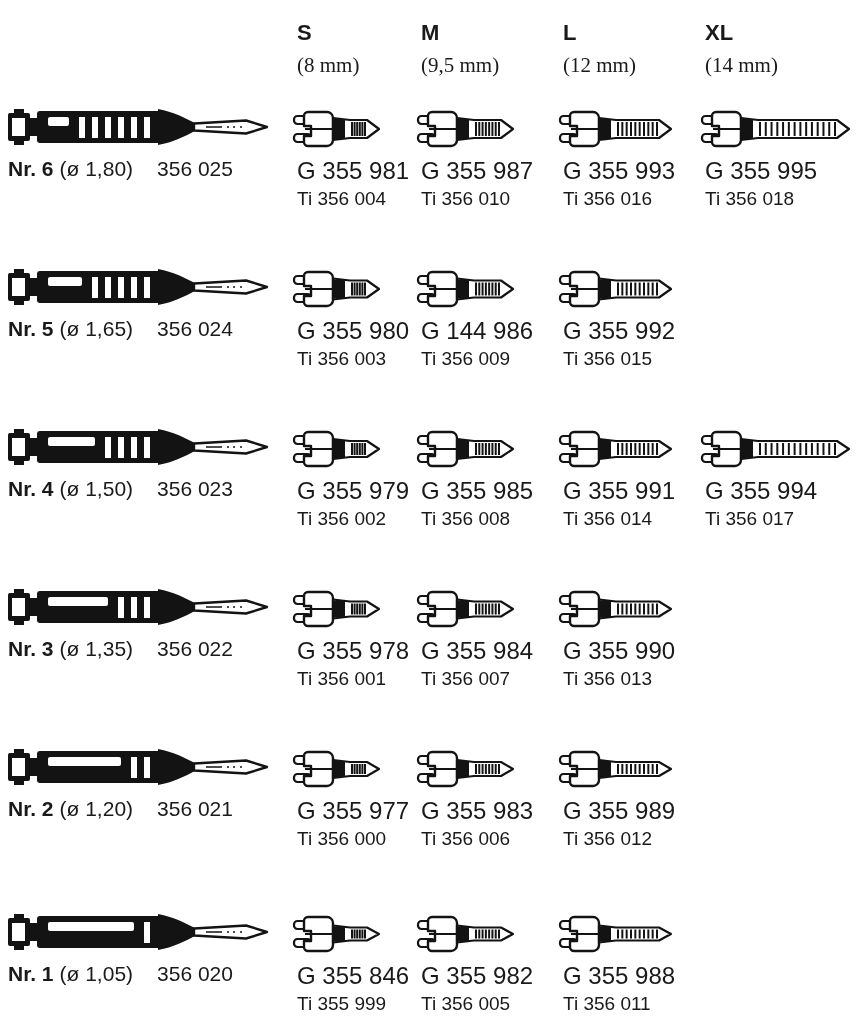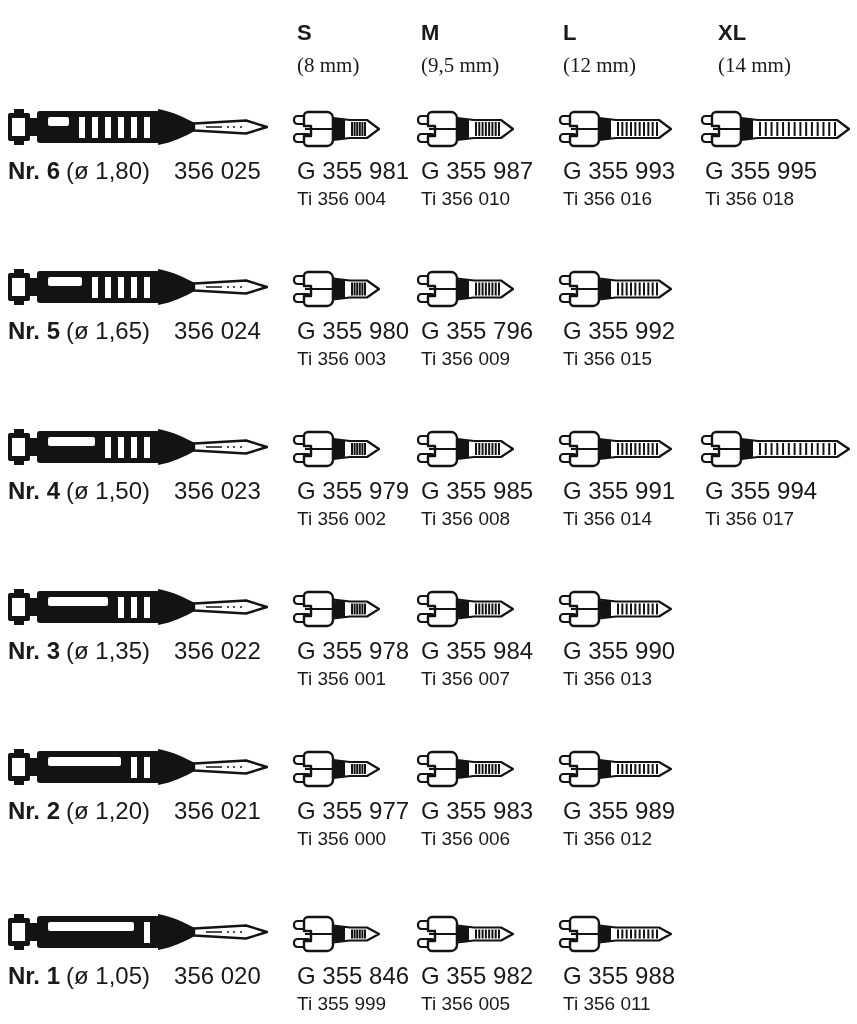--- a/index.html
+++ b/index.html
@@ -5,21 +5,21 @@
   html,body{margin:0;padding:0;background:#fff;}
   #canvas{
     position:relative;width:857px;height:1024px;background:#ffffff;
     font-family:"Liberation Sans",sans-serif;color:#1a1a1a;overflow:hidden;
   }
   .hcell{position:absolute;top:20px;}
   .hlabel{display:block;font-weight:700;font-size:22px;line-height:26px;}
   .hsize{display:block;margin-top:6px;font-size:21px;line-height:26px;font-family:Liberation Serif, serif;}
   .row{position:absolute;left:0;width:857px;height:152px;}
   .drill{position:absolute;left:6px;top:2px;width:268px;height:50px;}
-  .leftlabel{position:absolute;left:8px;top:57px;font-size:24px;white-space:nowrap;}
+  .leftlabel{position:absolute;left:8px;top:57px;font-size:21px;white-space:nowrap;}
   .b{font-weight:700;}
   .dia{margin-left:6px;}
   .ref{margin-left:24px;}
   .cell{position:absolute;top:0;height:152px;}
   .cicon{position:absolute;left:-5px;top:6px;}
   .gline{position:absolute;left:0;top:57px;font-size:24px;white-space:nowrap;}
   .tiline{position:absolute;left:0;top:88px;font-size:19px;white-space:nowrap;}
   svg{display:block;}
 </style>
 </head>
@@ -32,21 +32,21 @@
     <span class="hsize">(8 mm)</span>
   </div>
       <div class="hcell" style="left: 421px;">
     <span class="hlabel">M</span>
     <span class="hsize">(9,5 mm)</span>
   </div>
       <div class="hcell" style="left: 563px;">
     <span class="hlabel">L</span>
     <span class="hsize">(12 mm)</span>
   </div>
-      <div class="hcell" style="left: 705px; margin-left: 13px;">
+      <div class="hcell" style="left: 705px;">
     <span class="hlabel">XL</span>
     <span class="hsize">(14 mm)</span>
   </div>
     </div>
   <div id="rows">
       <div class="row" style="top: 100px;">
     <div class="drill">
           <svg width="268" height="50" viewBox="0 0 268 50">
     <rect x="8" y="7" width="10" height="5" fill="#131313"></rect>
     <rect x="8" y="38" width="10" height="5" fill="#131313"></rect>
@@ -219,21 +219,21 @@
     <line x1="60" y1="16.5" x2="60" y2="29.5" stroke="#131313" stroke-width="2"></line>
               <line x1="63.285714285714285" y1="16.5" x2="63.285714285714285" y2="29.5" stroke="#131313" stroke-width="2"></line>
               <line x1="66.57142857142857" y1="16.5" x2="66.57142857142857" y2="29.5" stroke="#131313" stroke-width="2"></line>
               <line x1="69.85714285714286" y1="16.5" x2="69.85714285714286" y2="29.5" stroke="#131313" stroke-width="2"></line>
               <line x1="73.14285714285714" y1="16.5" x2="73.14285714285714" y2="29.5" stroke="#131313" stroke-width="2"></line>
               <line x1="76.42857142857143" y1="16.5" x2="76.42857142857143" y2="29.5" stroke="#131313" stroke-width="2"></line>
               <line x1="79.71428571428572" y1="16.5" x2="79.71428571428572" y2="29.5" stroke="#131313" stroke-width="2"></line>
               <line x1="83" y1="16.5" x2="83" y2="29.5" stroke="#131313" stroke-width="2"></line>
   </svg>
           </div>
-    <div class="gline">G 355 796</div>
+    <div class="gline">G 144 986</div>
     <div class="tiline">Ti 356 009</div>
   </div>
         <div class="cell" style="left: 563px;">
     <div class="cicon">
             <svg width="116" height="46" viewBox="0 0 116 46">
     <rect x="2" y="10" width="17" height="8" rx="3.5" fill="#fff" stroke="#131313" stroke-width="2.2"></rect>
     <rect x="2" y="28" width="17" height="8" rx="3.5" fill="#fff" stroke="#131313" stroke-width="2.2"></rect>
     <path d="M16,6 h19 a6,6 0 0 1 6,6 v22 a6,6 0 0 1 -6,6 h-19 a4,4 0 0 1 -4,-4 v-6 h7 v-10 h-7 v-10 a4,4 0 0 1 4,-4 Z" fill="#fff" stroke="#131313" stroke-width="2.4" stroke-linejoin="round"></path>
     <line x1="13" y1="23" x2="41" y2="23" stroke="#131313" stroke-width="2"></line>
     <polygon points="41,12.5 58,14.5 101,14.5 113,23 101,31.5 58,31.5 41,33.5" fill="#fff" stroke="#131313" stroke-width="2.2" stroke-linejoin="round"></polygon>

